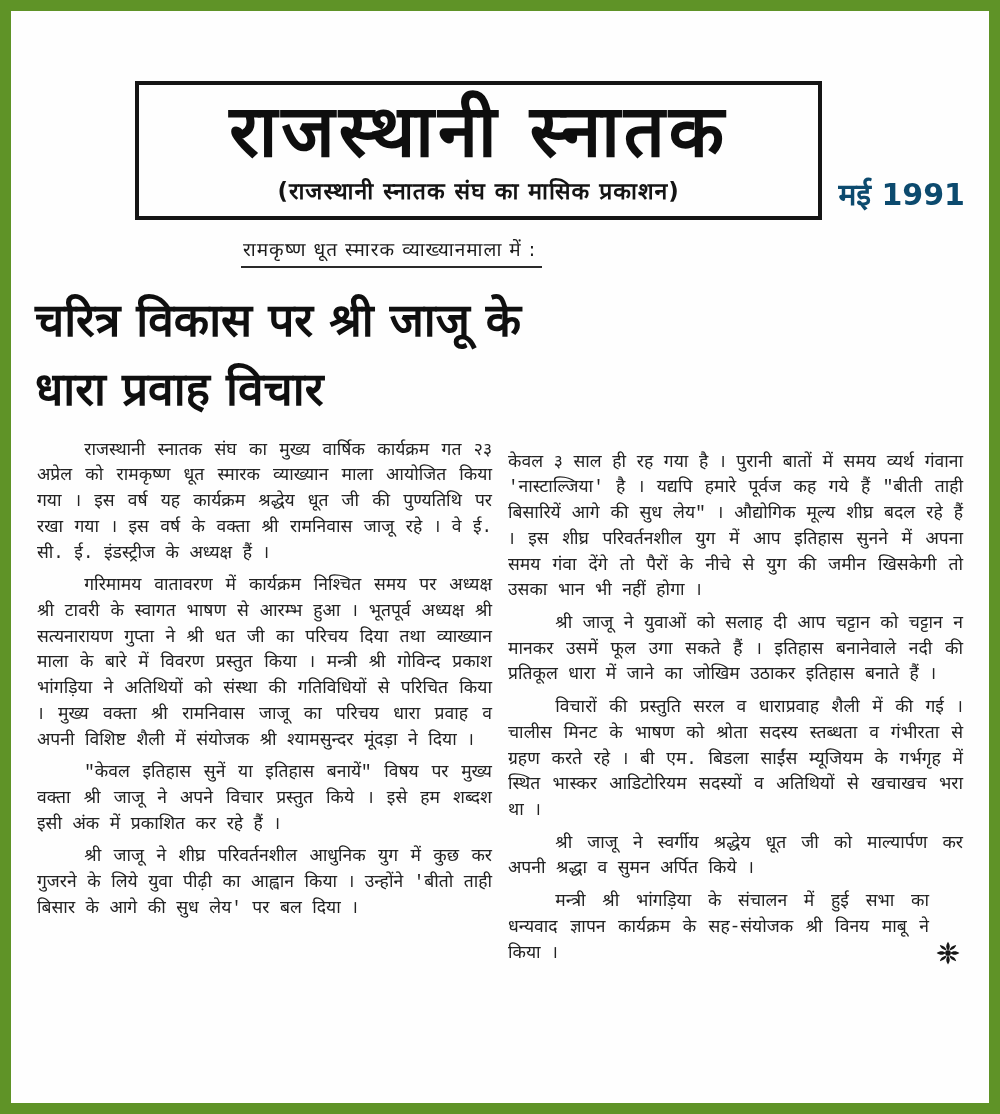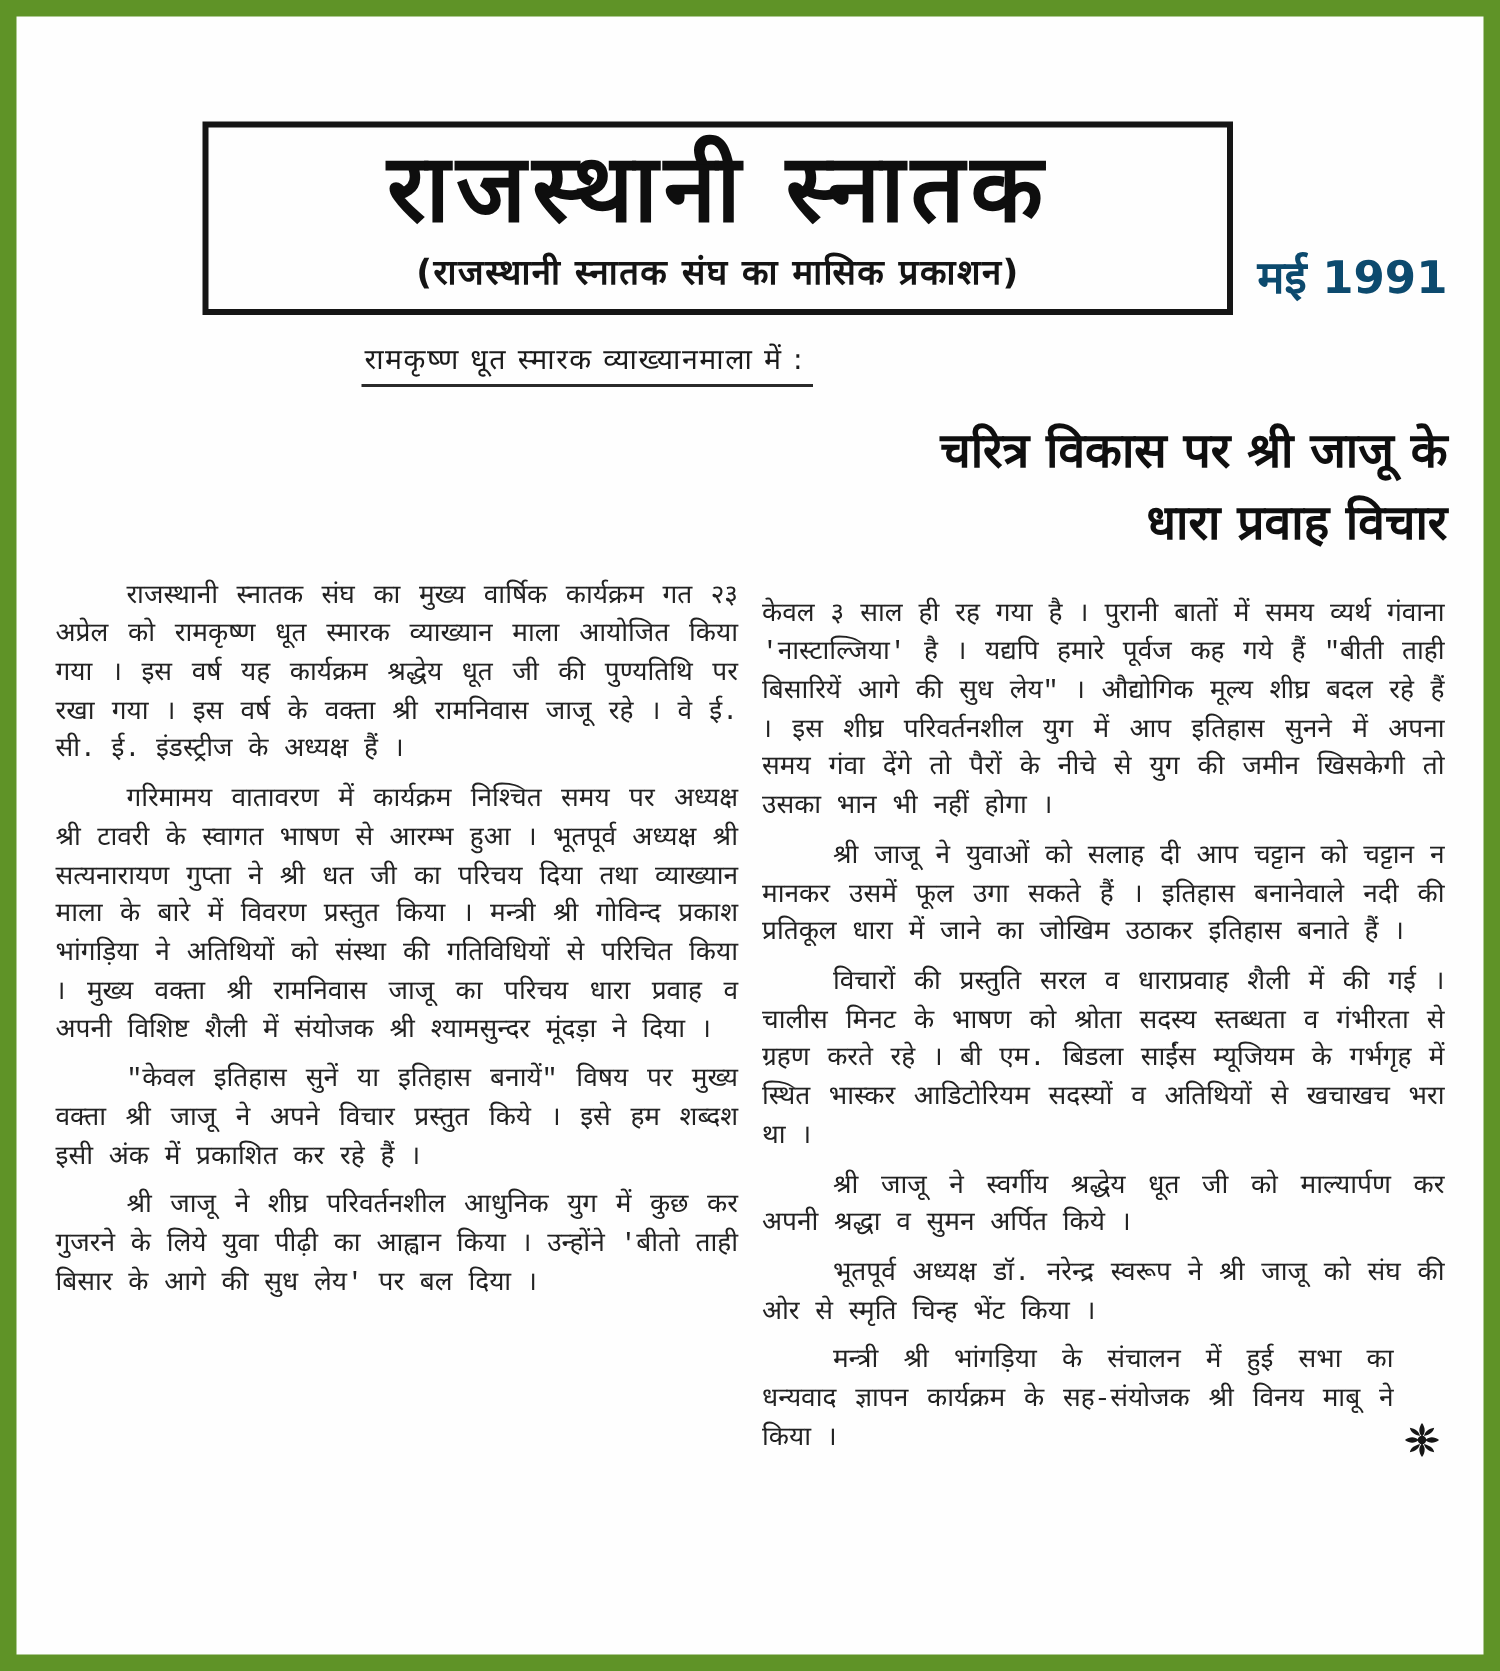--- a/index.html
+++ b/index.html
@@ -32,21 +32,21 @@
   }
   .masthead-box {
     box-sizing: border-box;
     width: 702px;
     border: 4px solid #151515;
     padding: 6px 8px 10px 8px;
     text-align: center;
     background: #fefefe;
   }
   .masthead-title {
-    font-size: 63px;
+    font-size: 72px;
     font-weight: bold;
     letter-spacing: 4px;
     line-height: 1.12;
     color: #0e0e0e;
     white-space: nowrap;
   }
   .masthead-subtitle {
     margin-top: 2px;
     font-size: 23px;
     font-weight: bold;
@@ -69,22 +69,22 @@
     display: inline-block;
     font-size: 19px;
     font-weight: normal;
     letter-spacing: 1px;
     color: #1b1b1b;
     border-bottom: 2px solid #2a2a2a;
     padding: 0 6px 4px 2px;
   }
   .headline {
     margin: 18px 0 8px 0;
-    text-align: right;
-    font-size: 32px;
+    text-align: left;
+    font-size: 46px;
     font-weight: bold;
     line-height: 1.5;
     color: #0f0f0f;
   }
   .headline span { display: block; }
   
   .columns {
     display: flex;
     gap: 16px;
     margin-top: 14px;
@@ -143,21 +143,20 @@
         <p>गरिमामय वातावरण में कार्यक्रम निश्चित समय पर अध्यक्ष श्री टावरी के स्वागत भाषण से आरम्भ हुआ । भूतपूर्व अध्यक्ष श्री सत्यनारायण गुप्ता ने श्री धत जी का परिचय दिया तथा व्याख्यान माला के बारे में विवरण प्रस्तुत किया । मन्त्री श्री गोविन्द प्रकाश भांगड़िया ने अतिथियों को संस्था की गतिविधियों से परिचित किया । मुख्य वक्ता श्री रामनिवास जाजू का परिचय धारा प्रवाह व अपनी विशिष्ट शैली में संयोजक श्री श्यामसुन्दर मूंदड़ा ने दिया ।</p>
         <p>"केवल इतिहास सुनें या इतिहास बनायें" विषय पर मुख्य वक्ता श्री जाजू ने अपने विचार प्रस्तुत किये । इसे हम शब्दश इसी अंक में प्रकाशित कर रहे हैं ।</p>
         <p>श्री जाजू ने शीघ्र परिवर्तनशील आधुनिक युग में कुछ कर गुजरने के लिये युवा पीढ़ी का आह्वान किया । उन्होंने 'बीतो ताही बिसार के आगे की सुध लेय' पर बल दिया ।</p>
       </div>
 
       <div class="col">
         <p class="no-indent">केवल ३ साल ही रह गया है । पुरानी बातों में समय व्यर्थ गंवाना 'नास्टाल्जिया' है । यद्यपि हमारे पूर्वज कह गये हैं "बीती ताही बिसारियें आगे की सुध लेय" । औद्योगिक मूल्य शीघ्र बदल रहे हैं । इस शीघ्र परिवर्तनशील युग में आप इतिहास सुनने में अपना समय गंवा देंगे तो पैरों के नीचे से युग की जमीन खिसकेगी तो उसका भान भी नहीं होगा ।</p>
         <p>श्री जाजू ने युवाओं को सलाह दी आप चट्टान को चट्टान न मानकर उसमें फूल उगा सकते हैं । इतिहास बनानेवाले नदी की प्रतिकूल धारा में जाने का जोखिम उठाकर इतिहास बनाते हैं ।</p>
         <p>विचारों की प्रस्तुति सरल व धाराप्रवाह शैली में की गई । चालीस मिनट के भाषण को श्रोता सदस्य स्तब्धता व गंभीरता से ग्रहण करते रहे । बी एम. बिडला साईंस म्यूजियम के गर्भगृह में स्थित भास्कर आडिटोरियम सदस्यों व अतिथियों से खचाखच भरा था ।</p>
         <p>श्री जाजू ने स्वर्गीय श्रद्धेय धूत जी को माल्यार्पण कर अपनी श्रद्धा व सुमन अर्पित किये ।</p>
-        <p>भूतपूर्व अध्यक्ष डॉ. नरेन्द्र स्वरूप ने श्री जाजू को संघ की ओर से स्मृति चिन्ह भेंट किया ।</p>
         <div class="last-para">
           <p>मन्त्री श्री भांगड़िया के संचालन में हुई सभा का धन्यवाद ज्ञापन कार्यक्रम के सह-संयोजक श्री विनय माबू ने किया ।</p>
           <svg class="end-ornament" viewBox="0 0 24 24" xmlns="http://www.w3.org/2000/svg" aria-hidden="true">
             <g fill="#161616">
               <path d="M12 1.5c2.2 3 2.2 6 0 8.5c-2.2-2.5-2.2-5.5 0-8.5z"></path>
               <path d="M12 22.5c-2.2-3-2.2-6 0-8.5c2.2 2.5 2.2 5.5 0 8.5z"></path>
               <path d="M1.5 12c3-2.2 6-2.2 8.5 0c-2.5 2.2-5.5 2.2-8.5 0z"></path>
               <path d="M22.5 12c-3 2.2-6 2.2-8.5 0c2.5-2.2 5.5-2.2 8.5 0z"></path>
               <path d="M4.5 4.5c3.4.6 5.5 2.1 6.3 5.1c-3-.8-5.7-2.1-6.3-5.1z"></path>
               <path d="M19.5 4.5c-.6 3-3.3 4.3-6.3 5.1c.8-3 2.9-4.5 6.3-5.1z"></path>

